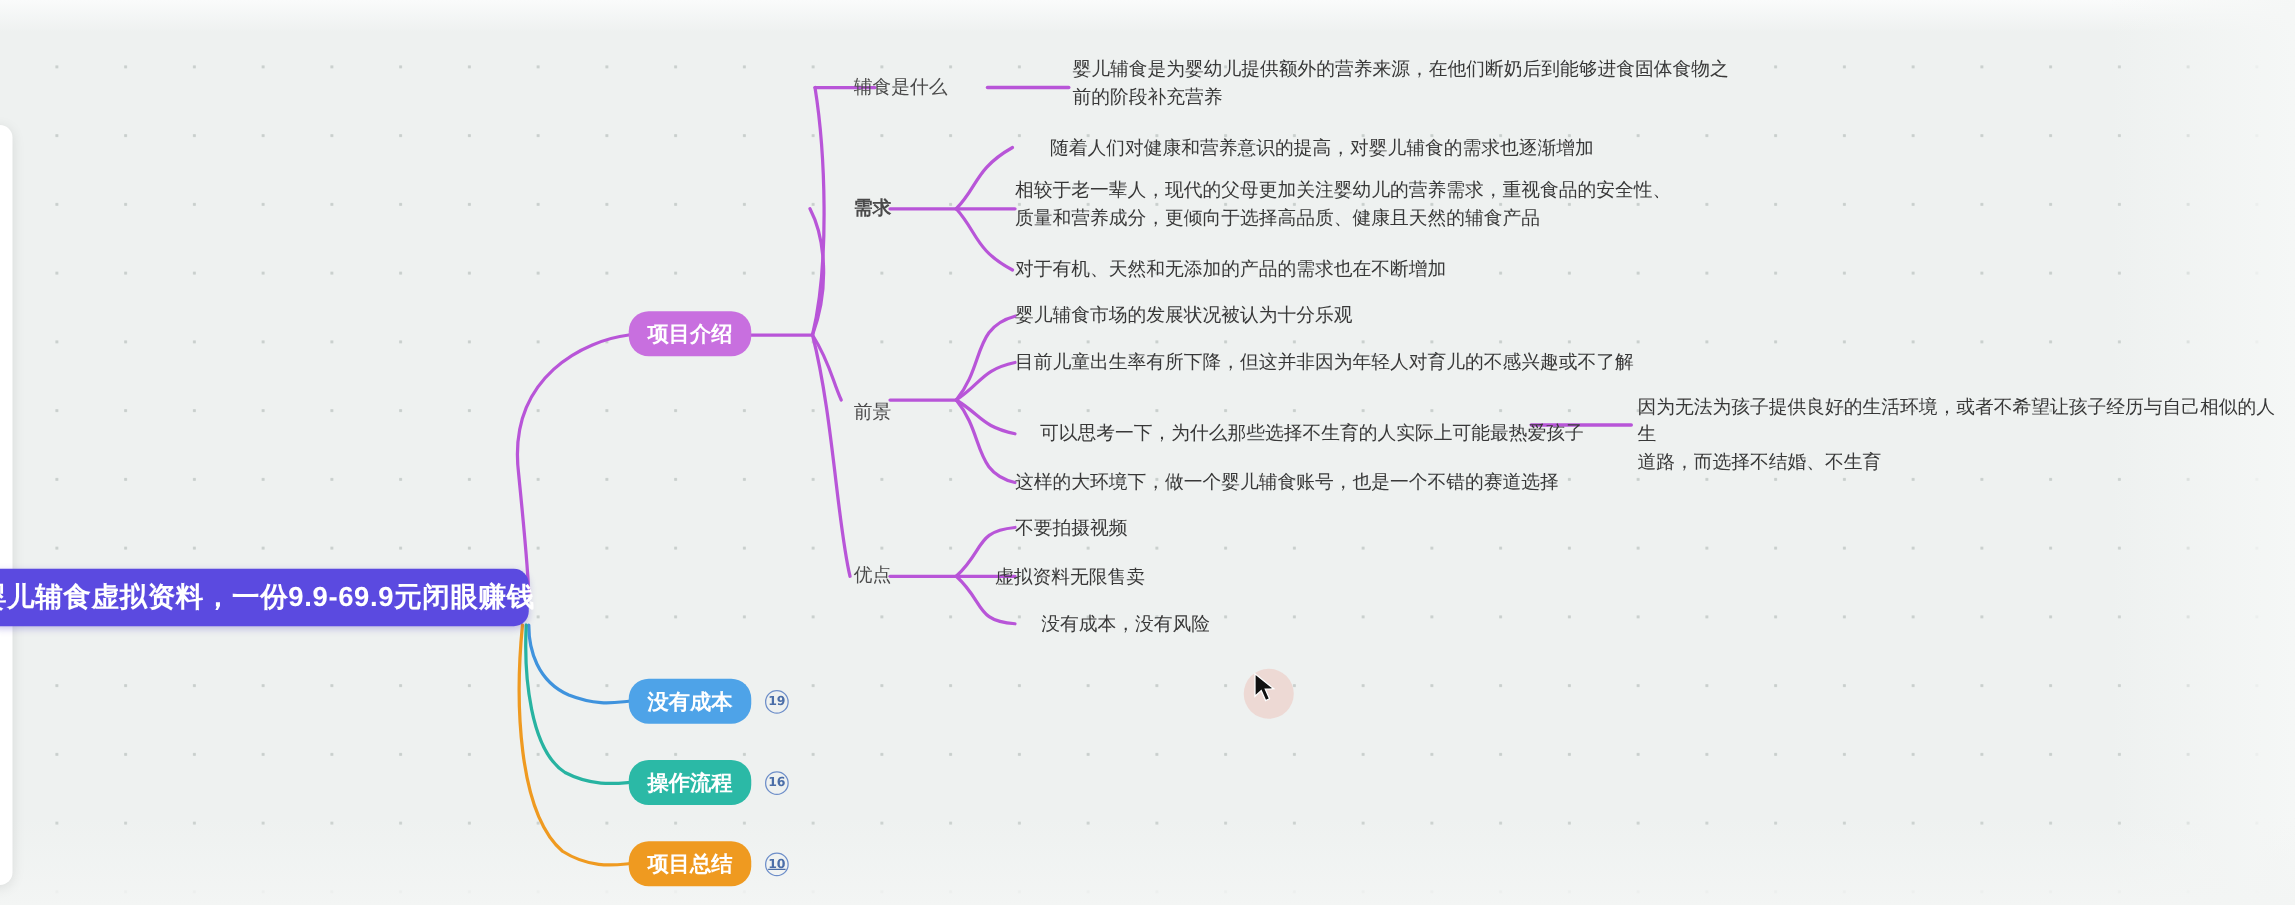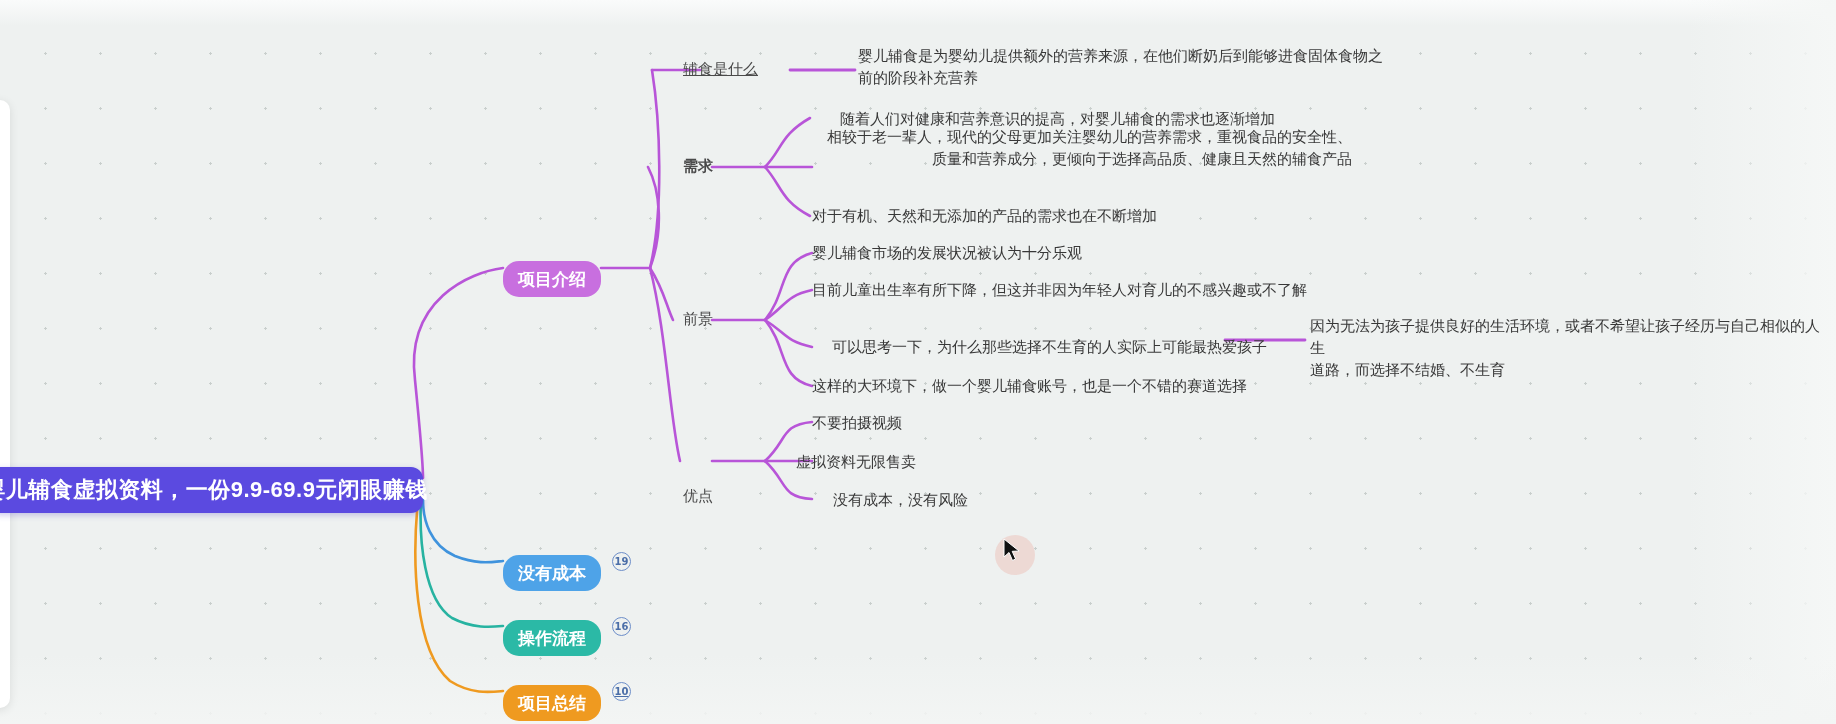--- a/index.html
+++ b/index.html
@@ -31,21 +31,20 @@
     background:#ffffff;border-radius:10px;
     box-shadow:0 2px 10px rgba(0,0,0,.10);
   }
 
   svg#links{position:absolute;left:0;top:0;width:1836px;height:724px;pointer-events:none;}
 
   .node{
     position:absolute;display:flex;align-items:center;justify-content:center;
     color:#fff;font-weight:bold;white-space:nowrap;
     box-sizing:border-box;
-    margin-top:12px;
   }
   #root-node{
     left:-12px;top:455px;width:435px;height:46px;
     background:#5b4ae0;border-radius:12px;
     font-size:22px;letter-spacing:.5px;
     box-shadow:0 2px 6px rgba(70,55,190,.28);
   }
   .branch-node{
     border-radius:16px;height:36px;width:98px;font-size:17px;
   }
@@ -133,30 +132,30 @@
 
 <div class="node branch-node" id="node-prep">没有成本</div>
 <div class="badge" id="badge-prep">19</div>
 
 <div class="node branch-node" id="node-flow">操作流程</div>
 <div class="badge" id="badge-flow">16</div>
 
 <div class="node branch-node" id="node-summary">项目总结</div>
 <div class="badge" id="badge-summary">10</div>
 
-<div class="sub-label" style="left:683px;top:60px;text-decoration:underline;">辅食是什么</div>
+<div class="sub-label" style="left:683px;top:60px;">辅食是什么</div>
 <div class="sub-label" style="left:683px;top:157px;font-weight:bold;">需求</div>
-<div class="sub-label" style="left:683px;top:310px;">前景</div>
-<div class="sub-label" style="left:683px;top:451px;margin-top:36px;">优点</div>
+<div class="sub-label" style="left:683px;top:320px;">前景</div>
+<div class="sub-label" style="left:683px;top:451px;">优点</div>
 
 <div class="leaf wrapbox" style="left:858px;top:45px;width:540px;">婴儿辅食是为婴幼儿提供额外的营养来源，在他们断奶后到能够进食固体食物之
 前的阶段补充营养</div>
 
 <div class="leaf" style="left:812px;top:108px;padding-left:28px;">随着人们对健康和营养意识的提高，对婴儿辅食的需求也逐渐增加</div>
-<div class="leaf wrapbox" style="left:812px;top:126px;width:540px;text-align:right;">相较于老一辈人，现代的父母更加关注婴幼儿的营养需求，重视食品的安全性、
+<div class="leaf wrapbox" style="left:812px;top:142px;width:540px;">相较于老一辈人，现代的父母更加关注婴幼儿的营养需求，重视食品的安全性、
 质量和营养成分，更倾向于选择高品质、健康且天然的辅食产品</div>
 <div class="leaf" style="left:812px;top:205px;">对于有机、天然和无添加的产品的需求也在不断增加</div>
 
 <div class="leaf" style="left:812px;top:242px;">婴儿辅食市场的发展状况被认为十分乐观</div>
 <div class="leaf" style="left:812px;top:279px;">目前儿童出生率有所下降，但这并非因为年轻人对育儿的不感兴趣或不了解</div>
 <div class="leaf" style="left:812px;top:336px;margin-left:20px;">可以思考一下，为什么那些选择不生育的人实际上可能最热爱孩子</div>
 <div class="leaf wrapbox" style="left:1310px;top:315px;width:520px;">因为无法为孩子提供良好的生活环境，或者不希望让孩子经历与自己相似的人生
 道路，而选择不结婚、不生育</div>
 <div class="leaf" style="left:812px;top:375px;">这样的大环境下，做一个婴儿辅食账号，也是一个不错的赛道选择</div>
 

